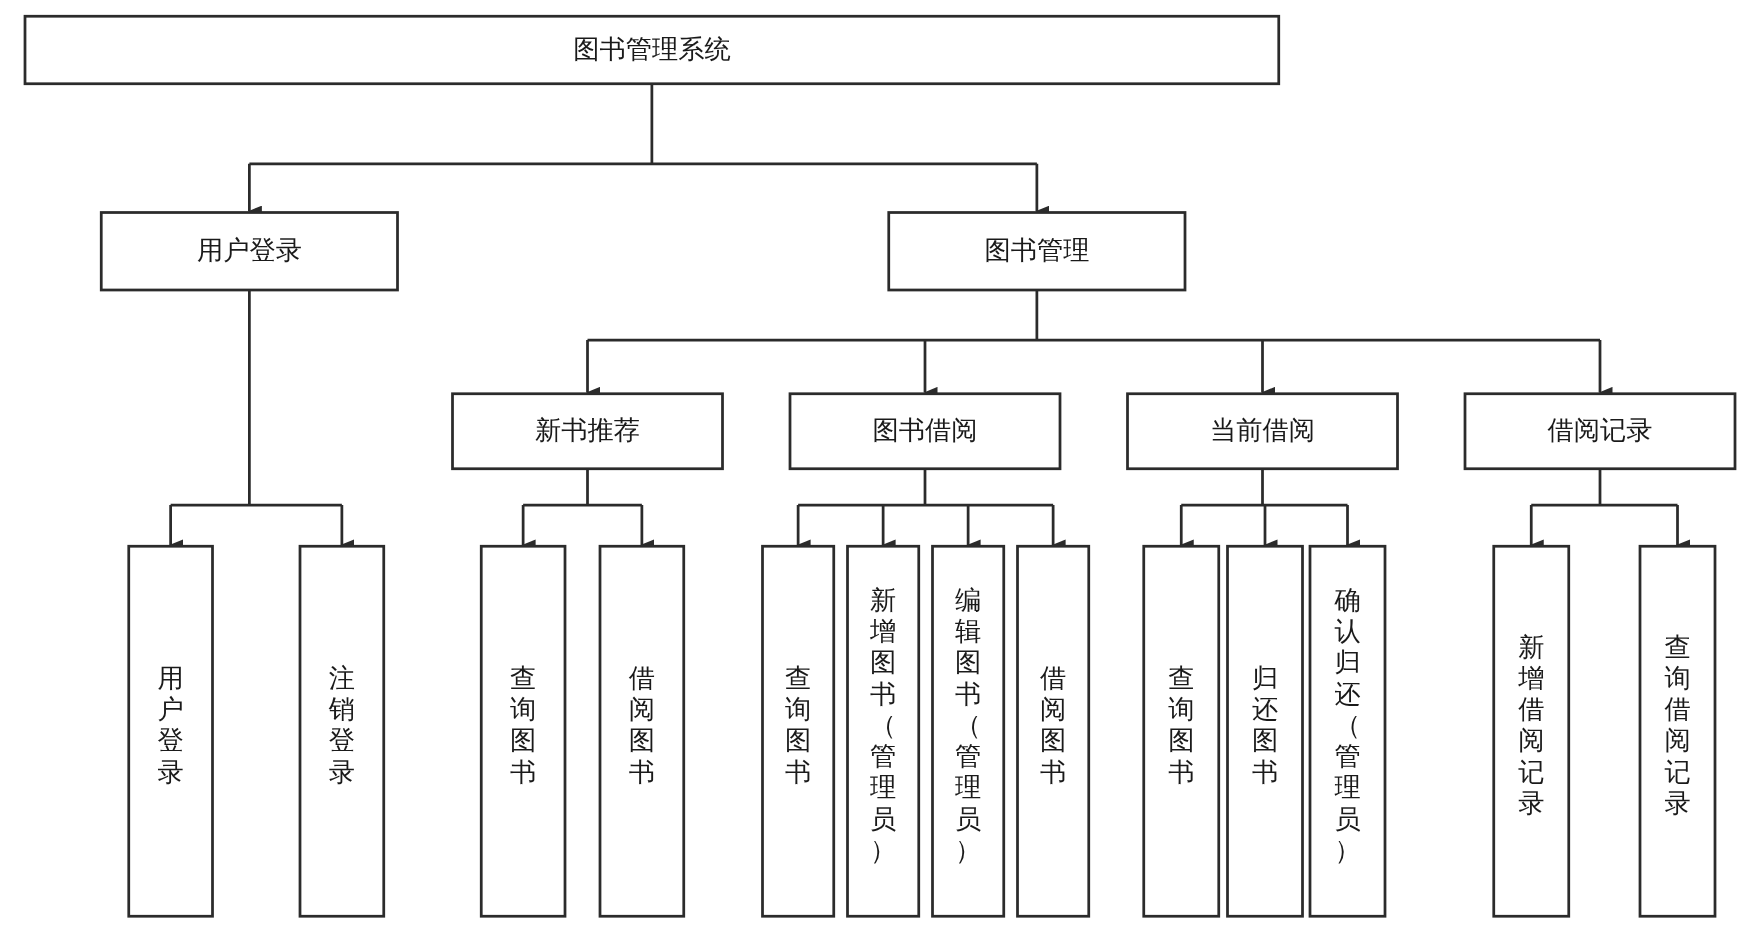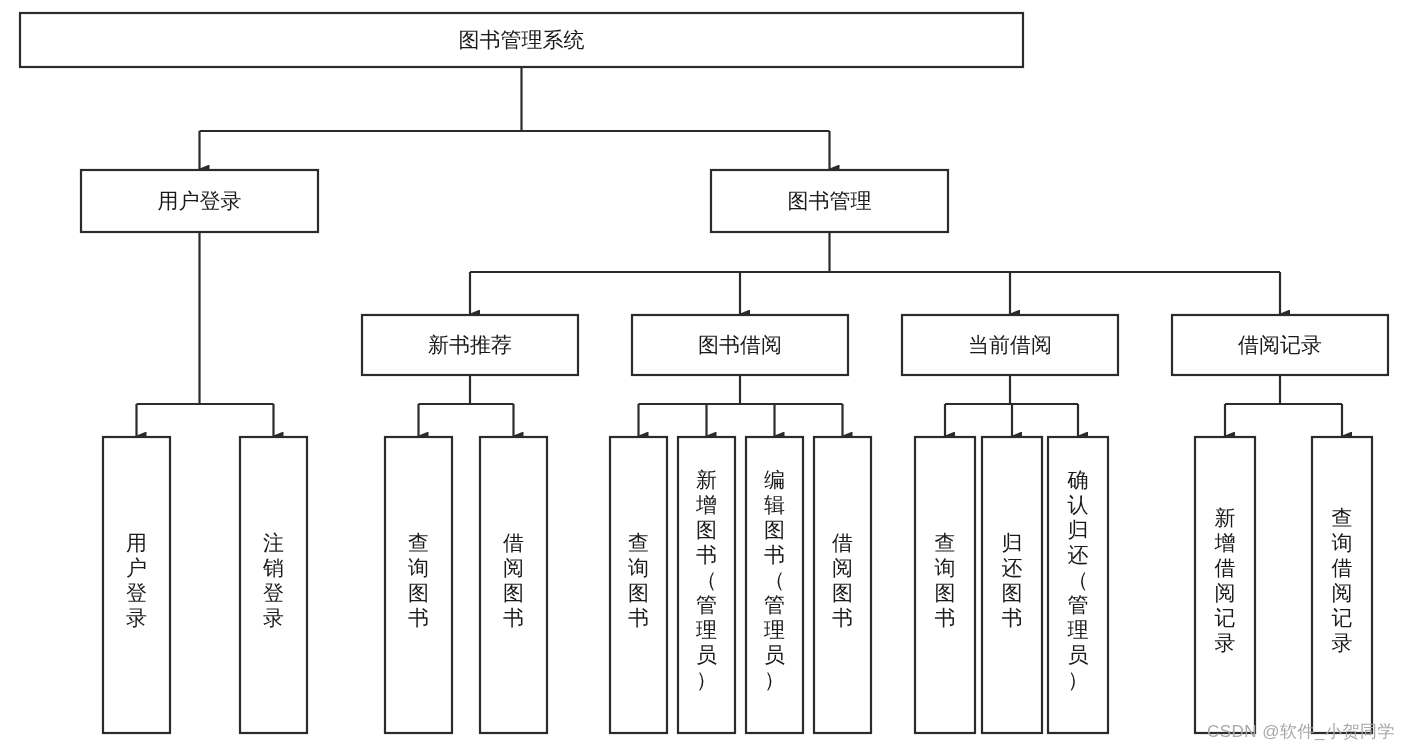--- a/index.html
+++ b/index.html
@@ -185,14 +185,13 @@
           <rect x="1195" y="437" width="60" height="296" class="node-rect"></rect>
           <text x="1225" y="524.5" class="node-label-vertical"><tspan x="1225" dy="0">新</tspan><tspan x="1225" dy="25">增</tspan><tspan x="1225" dy="25">借</tspan><tspan x="1225" dy="25">阅</tspan><tspan x="1225" dy="25">记</tspan><tspan x="1225" dy="25">录</tspan></text>
         </g>
         <g>
           <rect x="1312" y="437" width="60" height="296" class="node-rect"></rect>
           <text x="1342" y="524.5" class="node-label-vertical"><tspan x="1342" dy="0">查</tspan><tspan x="1342" dy="25">询</tspan><tspan x="1342" dy="25">借</tspan><tspan x="1342" dy="25">阅</tspan><tspan x="1342" dy="25">记</tspan><tspan x="1342" dy="25">录</tspan></text>
         </g>
       </g>
   </svg>
 
-  <div class="watermark">CSDN @软件_小贺同学</div>
 </div>
 
 </body></html>

